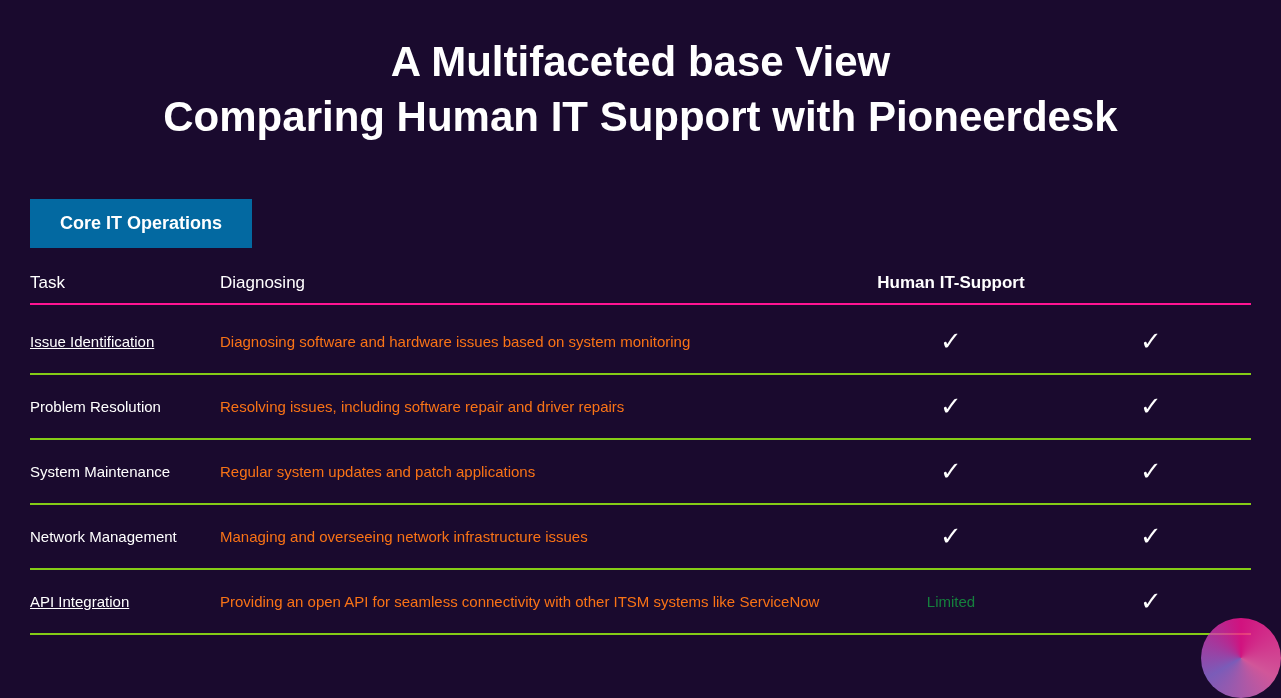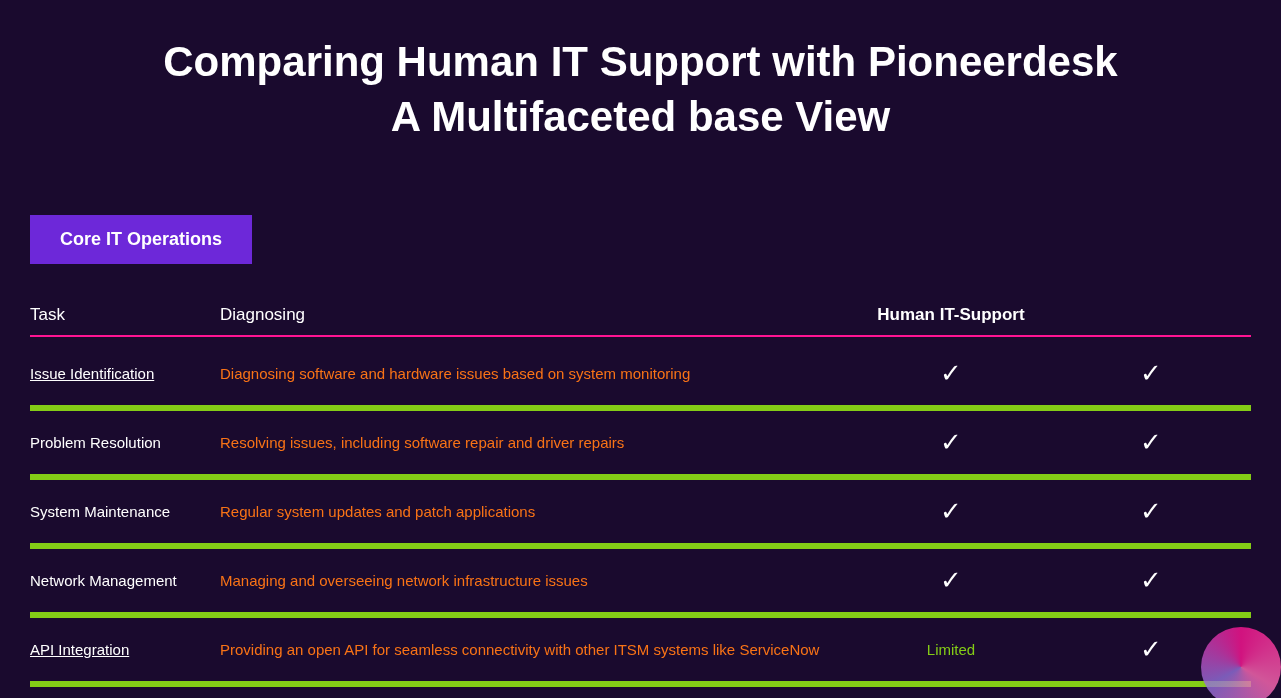--- a/index.html
+++ b/index.html
@@ -33,26 +33,26 @@
 
     .main-title {
       font-size: 42px;
       font-weight: bold;
       color: #ffffff;
       line-height: 1.3;
     }
 
     .category-header {
       display: inline-block;
-      background-color: #6d28d9;
+      background-color: #0369a1;
       color: #ffffff;
       font-weight: bold;
       font-size: 18px;
       padding: 14px 30px;
-      margin: 26px 0;
+      margin: 10px 0;
     }
 
     .table-container {
       width: 100%;
     }
 
     .table-header-row {
       display: grid;
       grid-template-columns: 190px 1fr 200px 200px;
       border-bottom: 2px solid #ff1493;
@@ -67,21 +67,21 @@
     }
 
     .table-header-cell.center {
       text-align: center;
       font-weight: bold;
     }
 
     .table-row {
       display: grid;
       grid-template-columns: 190px 1fr 200px 200px;
-      border-bottom: 6px solid #84cc16;
+      border-bottom: 2px solid #84cc16;
       padding: 16px 0;
       align-items: center;
     }
 
     .task-cell {
       font-size: 15px;
       color: #ffffff;
     }
 
     .task-cell.underlined {
@@ -102,21 +102,21 @@
     }
 
     .check-icon {
       display: inline-block;
       font-size: 26px;
     }
 
     .limited-text {
       text-align: center;
       font-size: 15px;
-      color: #84cc16;
+      color: #15803d;
     }
 
     .category-row {
       margin: 5px 0;
     }
 
     
     .globe-decoration {
       position: absolute;
       bottom: 0;
@@ -129,22 +129,22 @@
       opacity: 0.8;
     }
   </style>
 </head>
 <body>
 
 <div class="page-container">
 
   <div class="title-section">
     <div class="main-title">
+      <div>A Multifaceted base View</div>
       <div>Comparing Human IT Support with Pioneerdesk</div>
-      <div>A Multifaceted base View</div>
     </div>
   </div>
 
   <div class="table-container">
 
     <div class="category-row">
       <div class="category-header">Core IT Operations</div>
     </div>
 
     <div class="table-header-row">

